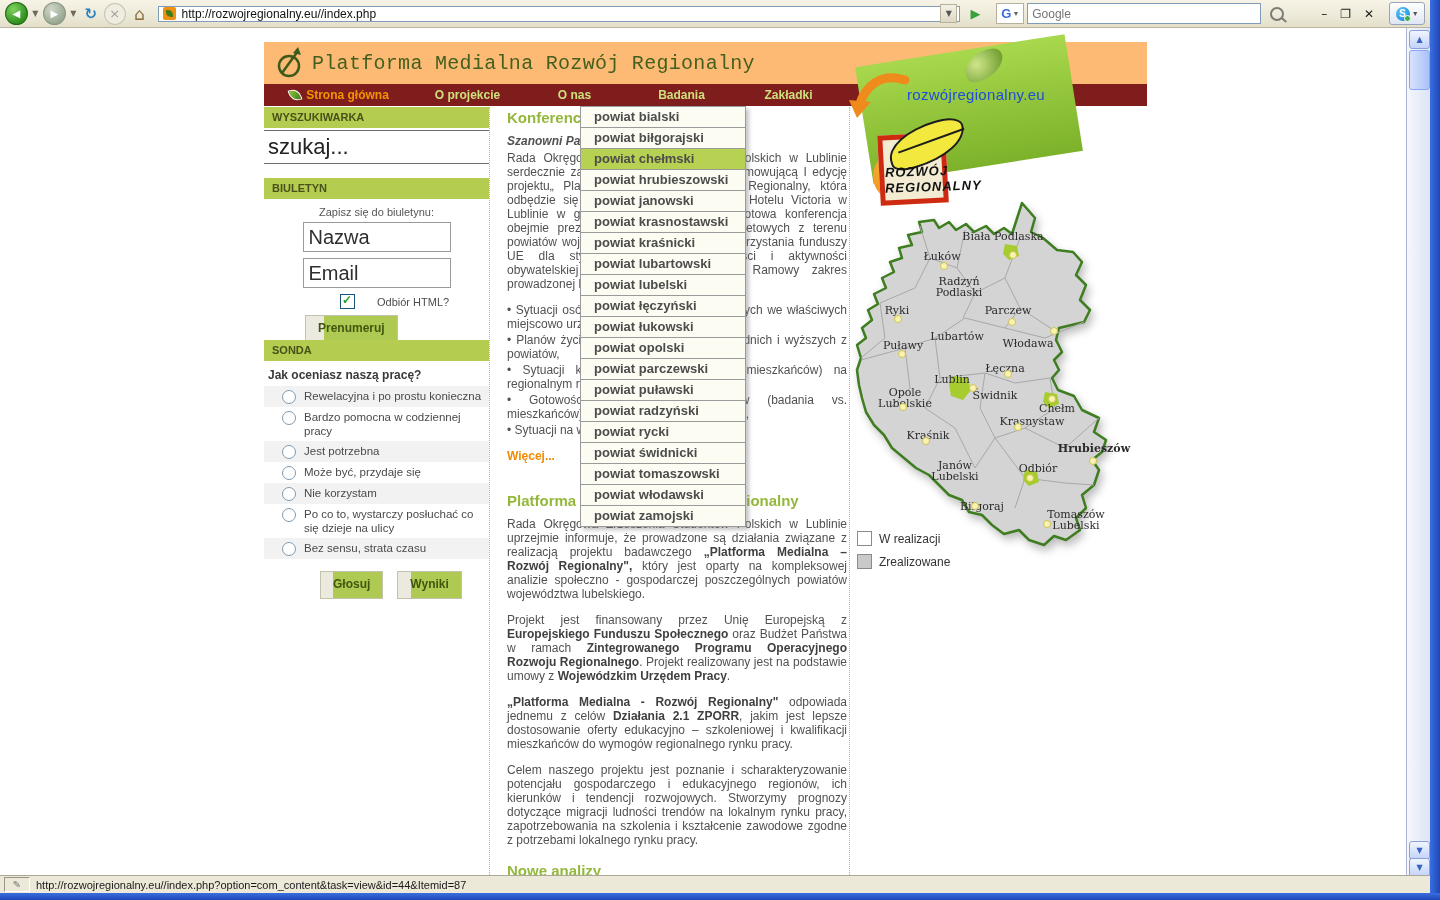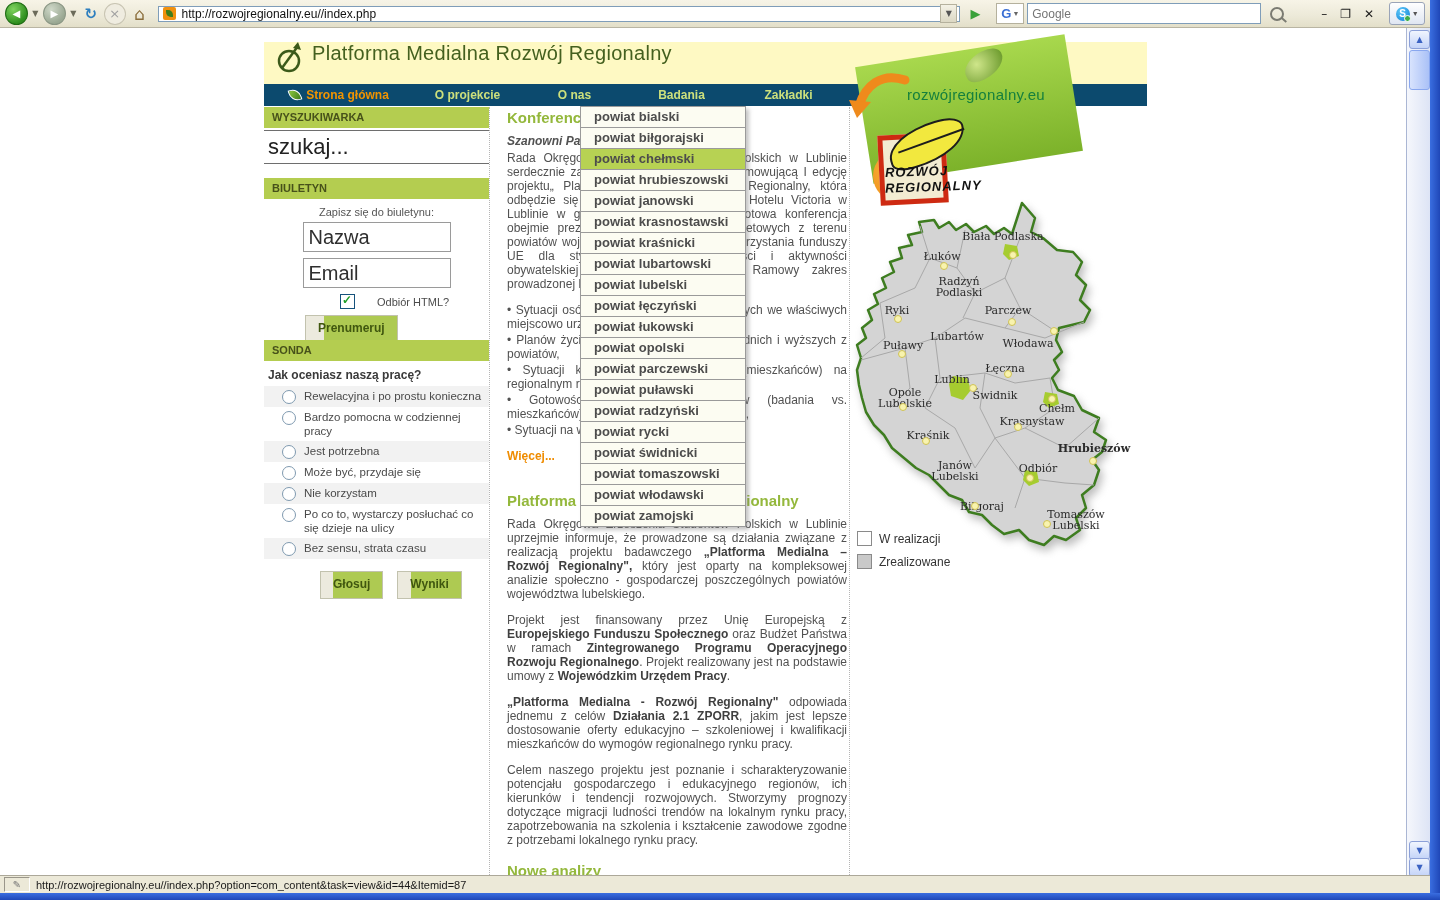--- a/index.html
+++ b/index.html
@@ -25,33 +25,33 @@
   #gsearch{width:225px;height:19px;border:1px solid #7f9db9;font-size:12px;padding:0 4px;color:#333;font-family:"Liberation Sans",sans-serif;}
   .lens{width:10px;height:10px;border:2px solid #7b7b72;border-radius:50%;position:relative;margin:0 8px 0 6px;}
   .lens:after{content:"";position:absolute;left:9px;top:10px;width:6px;height:2px;background:#7b7b72;transform:rotate(40deg);}
   .winbtns{display:flex;gap:13px;margin-left:26px;color:#1a1a1a;font-size:12px;font-family:"DejaVu Sans",sans-serif;}
   #skype{width:34px;height:21px;margin-left:12px;background:linear-gradient(180deg,#fff,#dfe6f2);border:1px solid #9aa4b8;border-radius:3px;display:flex;align-items:center;justify-content:center;gap:2px;}
   #skype .sball{width:14px;height:14px;border-radius:50%;background:radial-gradient(circle at 35% 30%,#5ec8f8,#0d7fd6);color:#fff;font-size:10px;font-weight:bold;display:flex;align-items:center;justify-content:center;position:relative;}
   #skype .sball:after{content:"";position:absolute;right:-1px;bottom:-1px;width:5px;height:5px;border-radius:50%;background:#3fae49;border:1px solid #fff;}
   
   #viewport{position:absolute;left:0;top:28px;width:1406px;height:847px;background:#fff;overflow:hidden;}
   
-  #site-header{position:absolute;left:264px;top:14px;width:883px;height:42px;background:#fef9c3;display:flex;}
+  #site-header{position:absolute;left:264px;top:14px;width:883px;height:42px;background:#fdba74;display:flex;align-items:center;font-family:Liberation Mono, monospace;}
   #site-logo{margin:0 8px 0 10px;}
   #site-title{font-size:20px;color:#44601f;letter-spacing:.3px;}
-  #nav{position:absolute;left:264px;top:56px;width:883px;height:22px;background:#0c4a6e;display:flex;align-items:center;}
+  #nav{position:absolute;left:264px;top:56px;width:883px;height:22px;background:#7f1d1d;display:flex;align-items:center;}
   .nav-item{color:#cde07c;font-size:12px;font-weight:bold;width:107px;text-align:center;display:flex;align-items:center;justify-content:center;gap:5px;}
   .nav-item.active{color:#f29400;width:150px;}
   .nav-item .leaf-ico{display:none;width:10px;height:10px;background:linear-gradient(135deg,#8cc63e,#3f7d1c);border-radius:0 80% 0 80%;transform:rotate(-15deg);border:1px solid #fff;}
   .nav-item.active .leaf-ico{display:inline-block;}
   
   #banner{position:absolute;left:845px;top:10px;width:305px;height:180px;pointer-events:none;}
   #poly{position:absolute;left:18px;top:12px;width:212px;height:118px;background:linear-gradient(180deg,#a8d84d,#7cb22a);transform:rotate(-9deg);}
   #banner-leaf{position:absolute;left:118px;top:14px;width:42px;height:26px;background:radial-gradient(circle at 35% 35%,#cfe68a,#5d8f1f);border-radius:60% 40% 65% 35%;transform:rotate(-28deg);}
-  #banner-domain{position:absolute;left:62px;top:48px;color:#15803d;font-size:15px;letter-spacing:.3px;}
+  #banner-domain{position:absolute;left:62px;top:48px;color:#1d4ed8;font-size:15px;letter-spacing:.3px;}
   #orange-arrow{position:absolute;left:2px;top:28px;}
   #logo-circle{position:absolute;left:28px;top:112px;width:52px;height:52px;border-radius:50%;background:radial-gradient(circle at 40% 35%,#f8b23f,#ef8a10);}
   #logo-square{position:absolute;left:34px;top:96px;width:58px;height:60px;background:#f3ecd2;border:5px solid #ce2a12;transform:rotate(-3deg);}
   #logo-leaf{position:absolute;left:42px;top:86px;width:76px;height:36px;background:#f2e83e;border:2px solid #1d1d1d;border-radius:70% 30% 75% 25%;transform:rotate(-16deg);}
   #logo-leaf:after{content:"";position:absolute;left:8px;top:15px;width:70px;height:2px;background:#1d1d1d;transform:rotate(-4deg);}
   .logo-text{position:absolute;left:40px;font-size:13px;font-weight:bold;font-style:italic;letter-spacing:1px;color:#111;transform:rotate(-2deg);}
   
   #sidebar{position:absolute;left:264px;top:79px;width:225px;}
   .side-section{position:absolute;left:0;width:225px;}
   .side-head{height:21px;background:#b4cd50;color:#47511a;font-size:11px;font-weight:bold;line-height:21px;padding-left:8px;box-sizing:border-box;}

